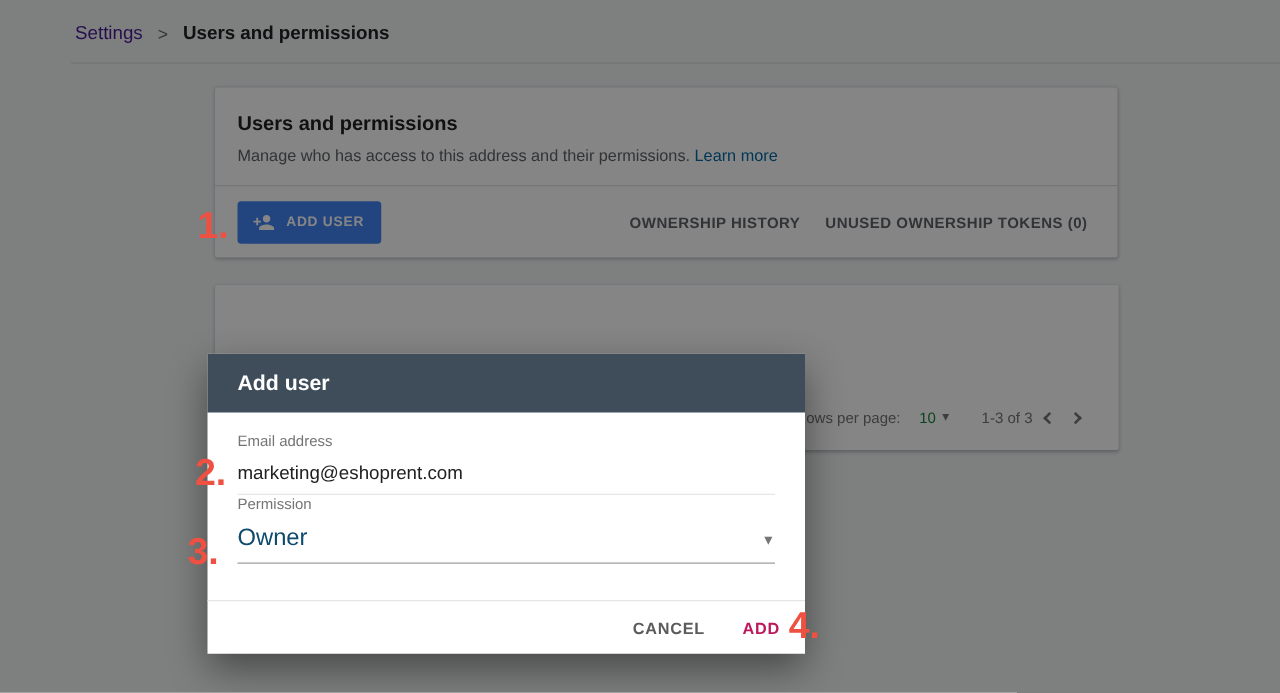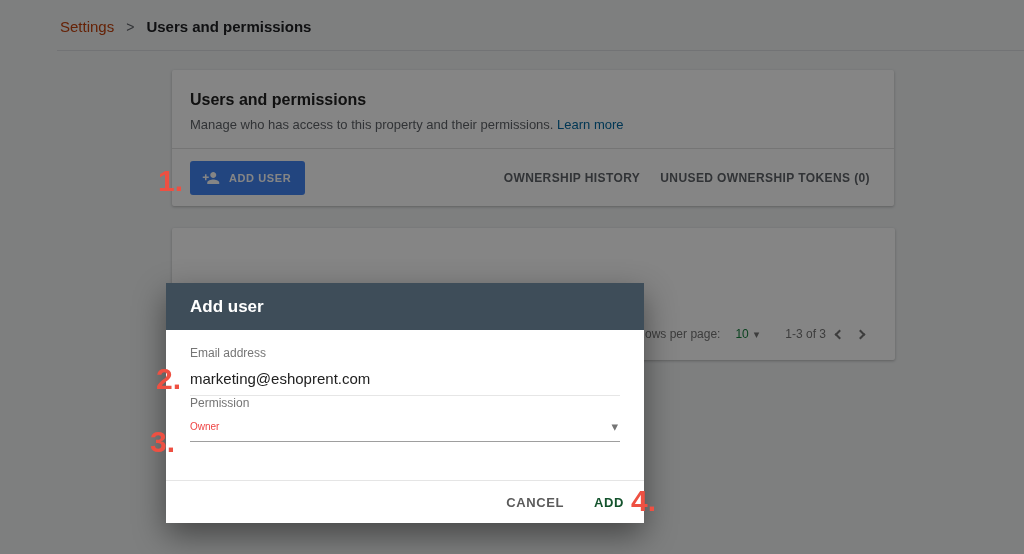--- a/index.html
+++ b/index.html
@@ -10,21 +10,21 @@
     font-family:"Liberation Sans", sans-serif;
     -webkit-font-smoothing:antialiased;
   }
 
   
   .breadcrumb {
     position:absolute; left:60px; top:18px;
     display:flex; align-items:center; gap:12px;
     font-size:15px; color:#3c4043;
   }
-  .breadcrumb .crumb-parent { color:#c2410c; cursor:pointer; }
+  .breadcrumb .crumb-parent { color:#4c1d95; cursor:pointer; }
   .breadcrumb .crumb-sep { color:#5f6368; font-size:14px; }
   .breadcrumb .crumb-current { color:#202124; font-weight:bold; }
   .top-divider {
     position:absolute; left:57px; right:0; top:50px;
     height:1px; background:#dadce0;
   }
 
   .card {
     position:absolute; background:#ffffff; border-radius:2px;
     box-shadow:0 1px 3px rgba(0,0,0,0.25);
@@ -102,35 +102,35 @@
     border-bottom:1px solid #e6e6e6;
     font-family:"Liberation Sans", sans-serif;
     font-size:15px; color:#212121; padding:5px 0 8px 0;
   }
   .perm-label { }
   .perm-select {
     display:flex; align-items:center; justify-content:space-between;
     border-bottom:1px solid #9e9e9e; cursor:pointer;
     padding:8px 2px 8px 0; margin-top:2px;
   }
-  .perm-value { font-size:10px; color:#ef4444; }
+  .perm-value { font-size:19px; color:#0c4a6e; }
   .perm-select .caret { font-size:13px; }
   .modal-footer {
     position:absolute; left:0; right:0; bottom:0; height:43px;
     border-top:1px solid #e5e5e5;
     display:flex; align-items:center; justify-content:flex-end;
     gap:30px; padding-right:20px;
   }
   .dlg-btn {
     background:none; border:none; cursor:pointer;
     font-family:"Liberation Sans", sans-serif;
     font-size:13px; font-weight:bold; letter-spacing:0.6px;
   }
   .cancel-btn { color:#5b5b5b; }
-  .add-btn { color:#14532d; }
+  .add-btn { color:#be185d; }
 
   
   .anno {
     position:absolute; z-index:30; color:#ee5042;
     font-size:30px; font-weight:bold; line-height:1;
   }
   .anno-1 { left:158px; top:166px; }
   .anno-2 { left:156px; top:364px; }
   .anno-3 { left:150px; top:427px; }
   .anno-4 { left:631px; top:486px; }
@@ -142,21 +142,21 @@
   <span class="crumb-parent">Settings</span>
   <span class="crumb-sep">&gt;</span>
   <span class="crumb-current">Users and permissions</span>
 </div>
 <div class="top-divider"></div>
 
 <div class="card card1">
   <div class="card1-top">
     <div class="card1-title">Users and permissions</div>
     <div class="card1-desc">
-      <span>Manage who has access to this property and their permissions.</span>
+      <span>Manage who has access to this address and their permissions.</span>
       <span class="learn-more">Learn more</span>
     </div>
   </div>
   <div class="card1-divider"></div>
   <div class="card1-actions">
     <button class="add-user-btn">
       <span>
         <svg width="18" height="18" viewBox="0 0 24 24" fill="#ffffff">
           <path d="M15 12c2.21 0 4-1.79 4-4s-1.79-4-4-4-4 1.79-4 4 1.79 4 4 4zm-9-2V7H4v3H1v2h3v3h2v-3h3v-2H6zm9 4c-2.67 0-8 1.34-8 4v2h16v-2c0-2.66-5.33-4-8-4z"></path>
         </svg>

